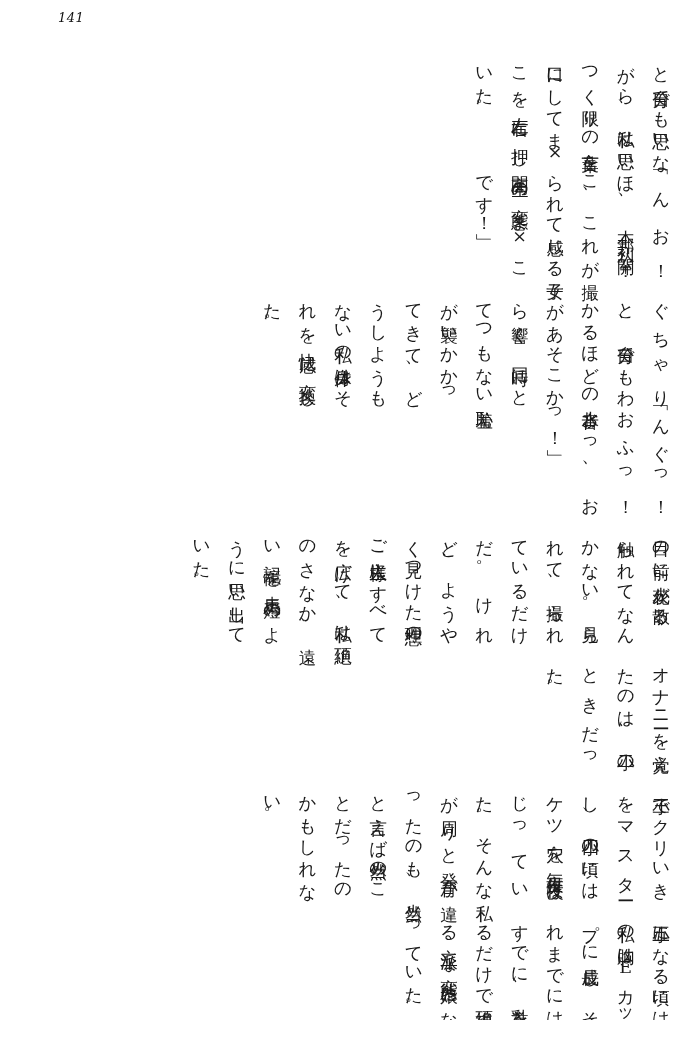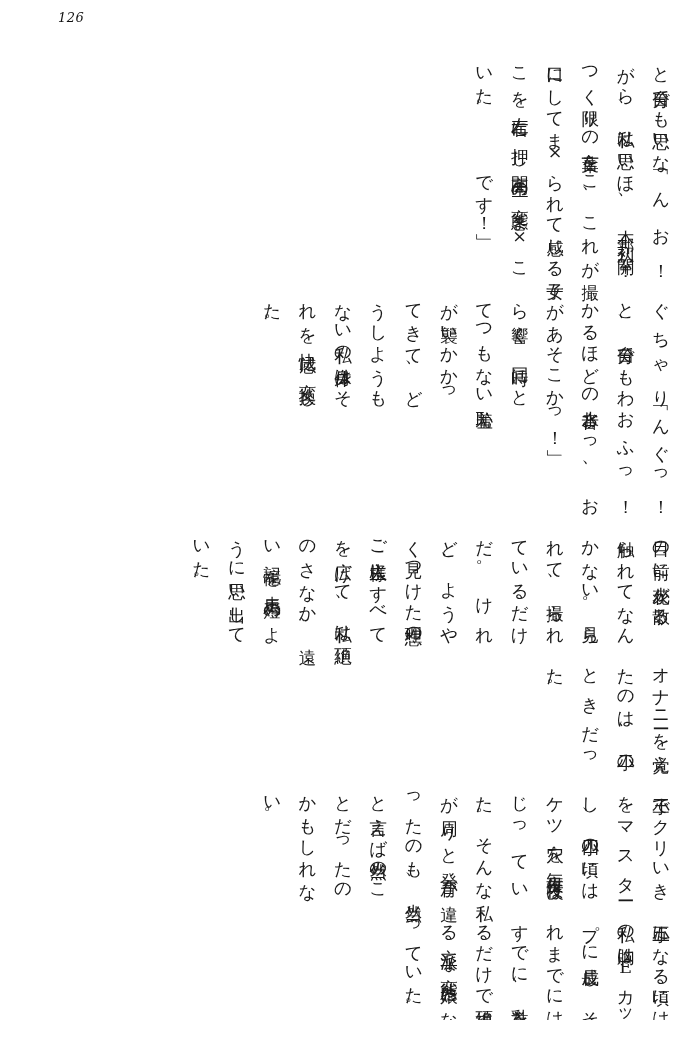--- a/index.html
+++ b/index.html
@@ -65,21 +65,21 @@
     padding-top: 20px;
   }
   .para.quote {
     padding-top: 0px;
   }
 </style>
 </head>
 <body>
 
 <div class="page">
-  <div class="page-number">126</div>
+  <div class="page-number">141</div>
   <div class="text-body">
     <p class="para">と自分でも思いながら、私は思いつく限りの言葉を口にしてま×こを左右に押し開いた。</p>
     <p class="para quote">「んお！　ほ、本邦初公開！　こ、これが撮られて感じる女子高生の変態ま×こです！」</p>
     <p class="para indent">ぐちゃりと、自分でもわかるほどの水音があそこから響く。同時にとてつもない羞恥が襲いかかってきて、どうしようもない私の身体はそれを快感に変換した。</p>
     <p class="para quote">「んぐっ！　おふっ！　おっ、おっ！」</p>
     <p class="para indent">目の前に火花が散る。触られてなんかない。見られて、撮られているだけだ。けれど、ようやく見つけた理想のご主人様にすべてを広げて、私は絶頂のさなか、遠い記憶を走馬燈のように思い出していた。</p>
     <p class="para indent">オナニーを覚えたのは、小二のときだった。</p>
     <p class="para indent">小三でクリいきをマスターし、小四の頃にはケツ穴を毎夜毎夜ほじっていた。そんな私が周りと発育が違ったのも、当然と言えば当然のことだったのかもしれない。</p>
     <p class="para indent">小五になる頃には私の胸はEカップに成長し、それまでにはすでに、乳首を擦るだけで絶頂する立派な変態娘になっていた。</p>
   </div>

